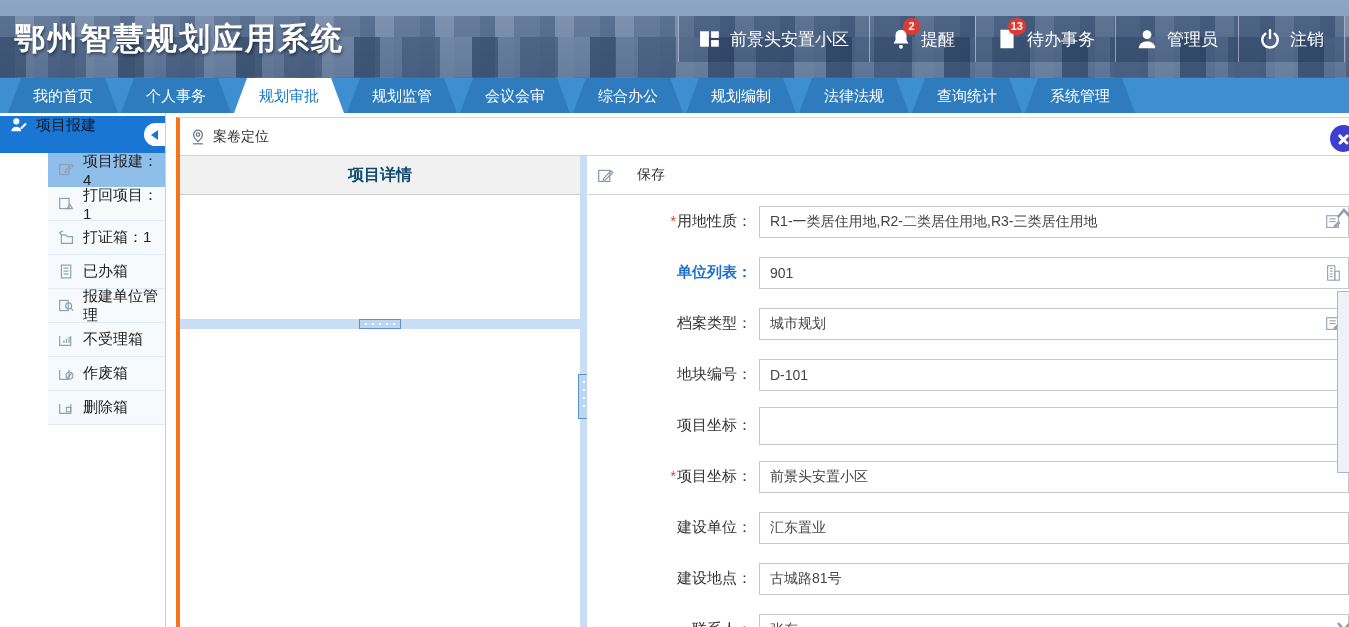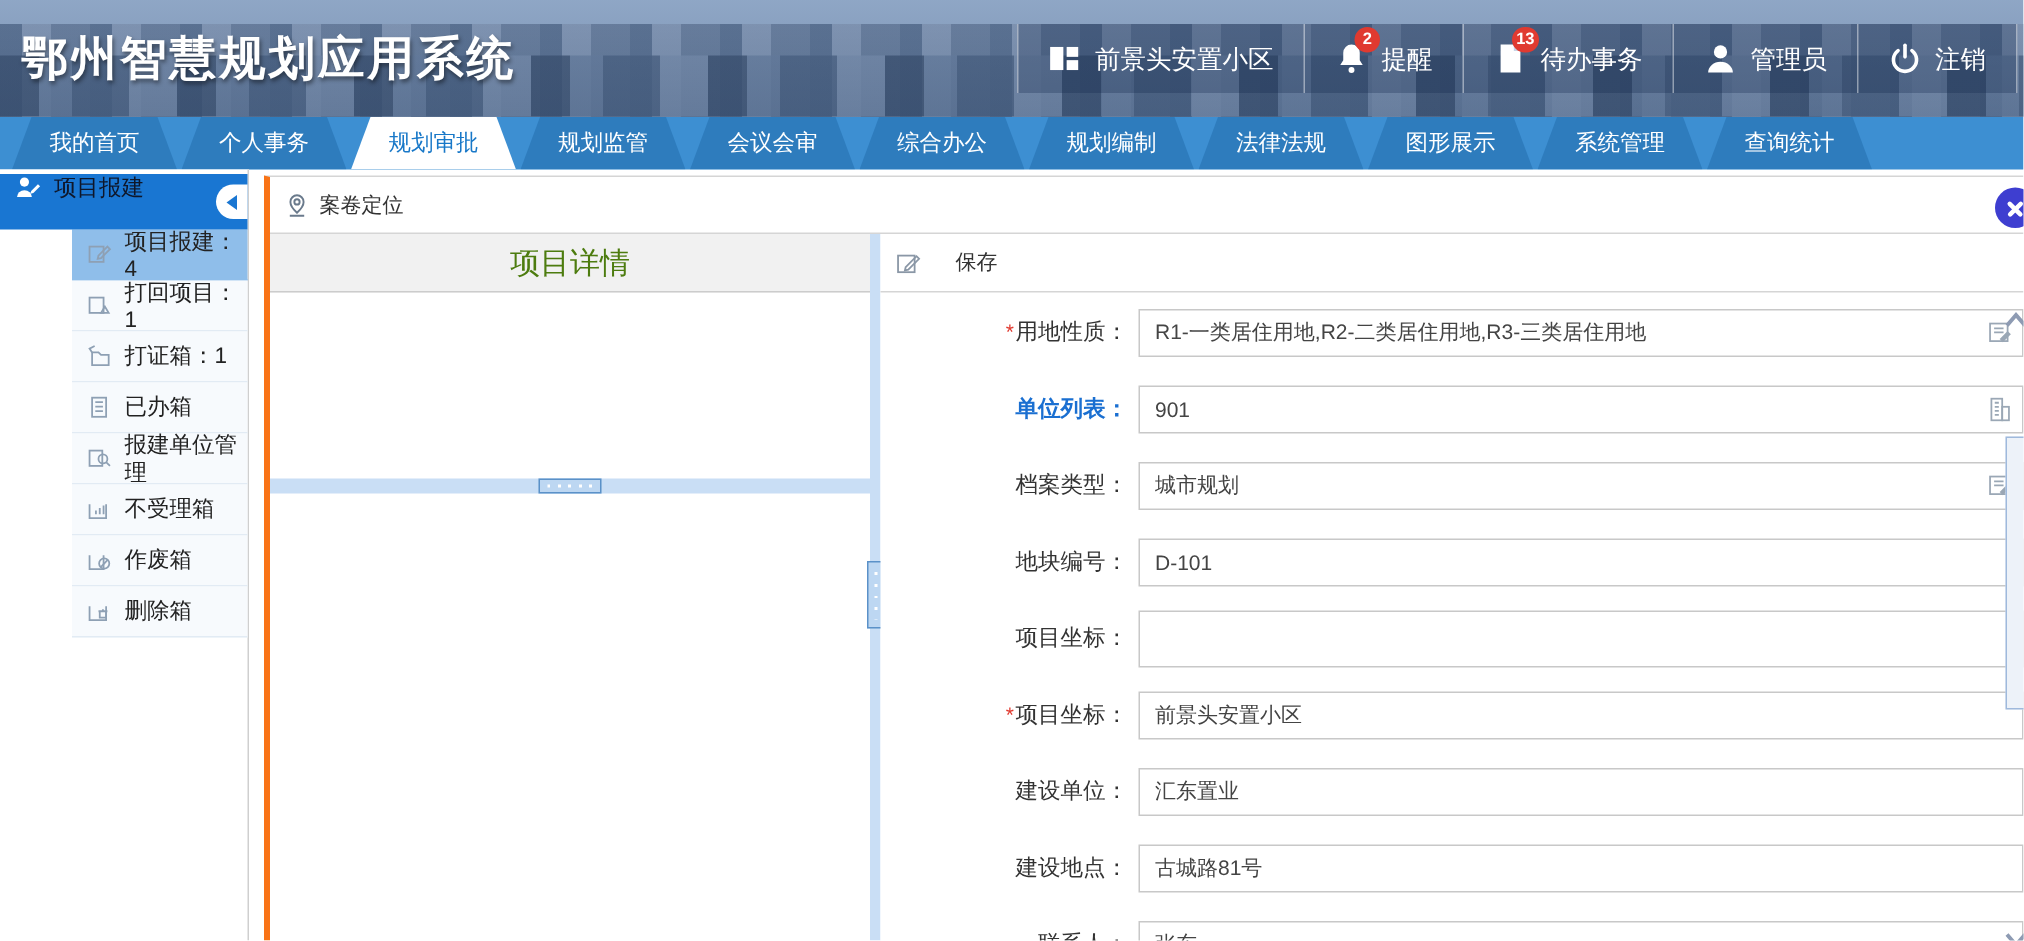--- a/index.html
+++ b/index.html
@@ -62,21 +62,21 @@
   .toolbar-label { font-size:14px; color:#333; }
   .close-btn { position:absolute; left:1150px; top:7px; width:27px; height:27px; border-radius:50%;
     background:#3e3ed0; cursor:pointer; }
   .close-btn::before, .close-btn::after { content:""; position:absolute; left:7px; top:12.5px;
     width:13px; height:2.6px; background:#fff; border-radius:2px; }
   .close-btn::before { transform:rotate(45deg); }
   .close-btn::after { transform:rotate(-45deg); }
 
   .left-panel { position:absolute; left:0; top:38px; width:400px; bottom:0; background:#fff; }
   .lp-header { height:39px; background:#f1f1f1; border-bottom:1px solid #ccc;
-    display:flex; align-items:center; justify-content:center; font-size:20px; color:#4d7c0f; }
+    display:flex; align-items:center; justify-content:center; font-size:16px; color:#0c4a6e;font-weight:bold; }
   .hsplit { position:absolute; left:0; top:163px; width:400px; height:10px; background:#c9def5; }
   .hsplit .handle { position:absolute; left:179px; top:0; width:42px; height:10px;
     background:#bdd7f2; border:1px solid #5b91c8; cursor:row-resize; }
   .hsplit .handle::after { content:""; position:absolute; left:5px; top:3px; width:30px; height:2px;
     background:repeating-linear-gradient(90deg,#fff 0 2px, transparent 2px 7px); }
 
   .vsplit { position:absolute; left:400px; top:38px; width:7px; bottom:0; background:#c9def5; }
   .vsplit .handle { position:absolute; left:-2px; top:218px; width:11px; height:45px;
     background:#bdd7f2; border:1px solid #5b91c8; cursor:col-resize; }
   .vsplit .handle::after { content:""; position:absolute; left:4px; top:6px; width:2px; height:32px;
@@ -170,23 +170,22 @@
 
   <nav class="nav">
     <div class="tab">我的首页</div>
     <div class="tab">个人事务</div>
     <div class="tab active">规划审批</div>
     <div class="tab">规划监管</div>
     <div class="tab">会议会审</div>
     <div class="tab">综合办公</div>
     <div class="tab">规划编制</div>
     <div class="tab">法律法规</div>
-    <div class="tab">图形展示</div>
+    <div class="tab">查询统计</div>
     <div class="tab">系统管理</div>
-    <div class="tab">查询统计</div>
   </nav>
 
   <aside class="sidebar">
     <div class="sgroup">
       <svg width="18" height="18" viewBox="0 0 20 20">
           <circle cx="7" cy="6" r="3.4" fill="#fff"></circle>
           <path d="M1.5 17 a5.5 5 0 0 1 11 0 z" fill="#fff"></path>
           <path d="M12 12.5 l5-5 1.6 1.6 -5 5 -2.2 .6 z" fill="#fff"></path>
         </svg>
       <span>项目报建</span>

